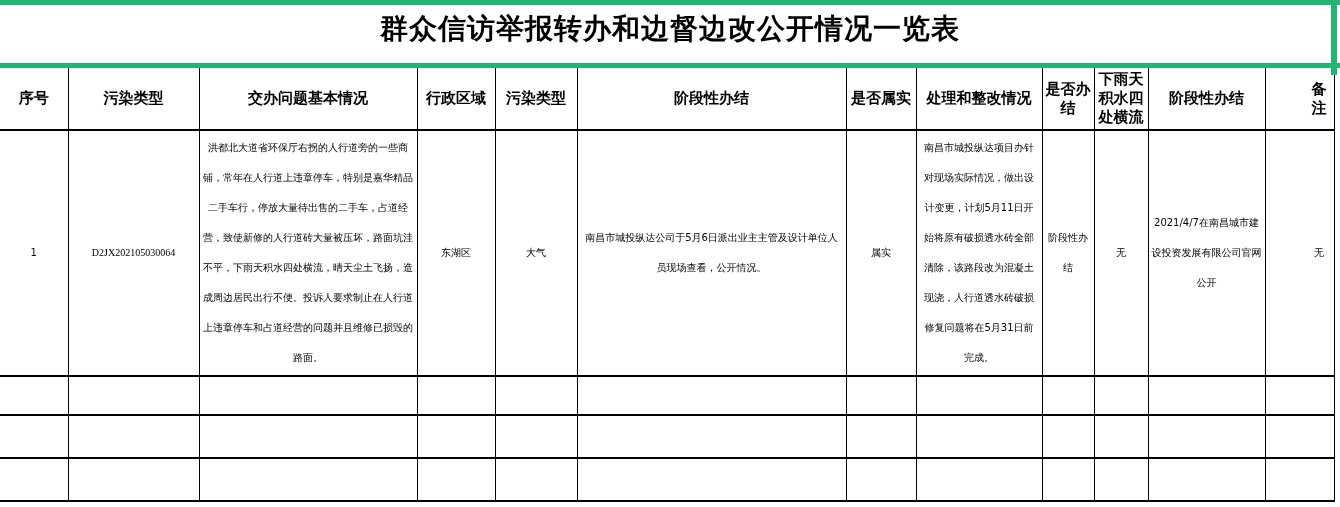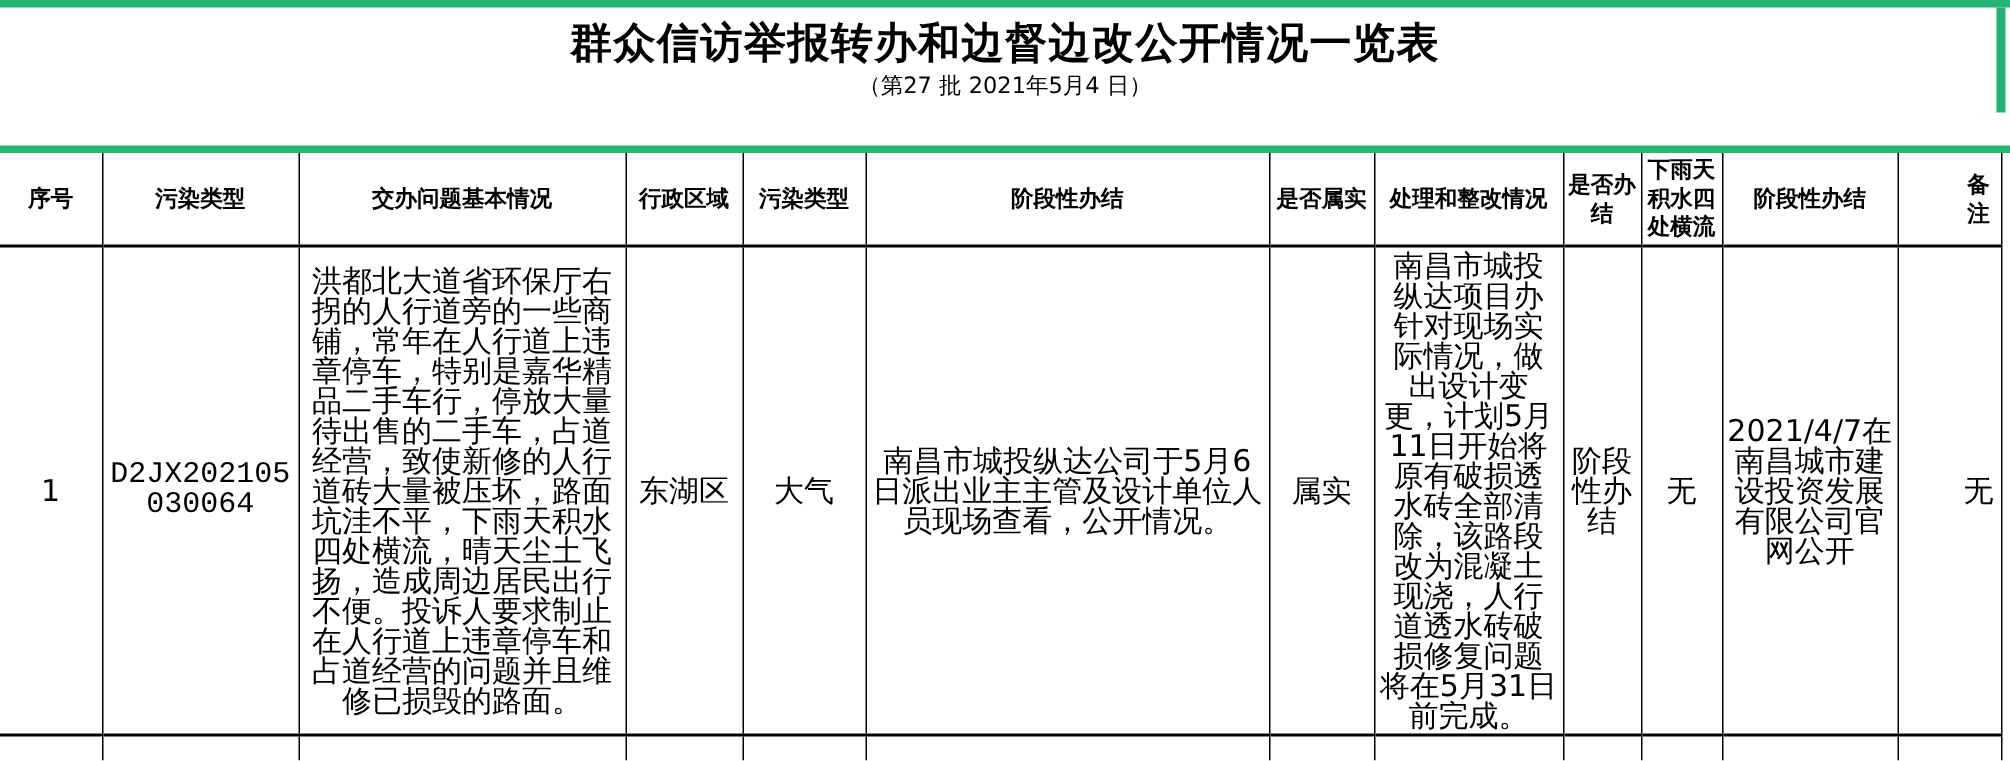--- a/index.html
+++ b/index.html
@@ -13,21 +13,21 @@
     position: relative;
     width: 1340px;
     height: 507px;
     background: #ffffff;
     overflow: hidden;
   }
   
   .title-box {
     position: relative;
     width: 1340px;
-    height: 102px;
+    height: 68px;
     border-top: 5px solid #22b573;
     border-bottom: 5px solid #22b573;
     text-align: center;
   }
   .title-box .green-right {
     position: absolute;
     left: 1331px;
     top: 0;
     width: 6px;
     height: 70px;
@@ -67,36 +67,35 @@
   table.report td:last-child,
   table.report th:last-child { border-right: 1px solid #000; padding-left: 42px; }
 
   thead tr { height: 60px; }
   thead th {
     font-size: 15px;
     font-weight: bold;
     line-height: 19px;
   }
   tr.data-row { height: 238px; }
-  tr.data-row td { font-size: 20px; line-height: 20px; }
+  tr.data-row td { font-size: 10px; line-height: 30px; }
   tr.empty-row-1 { height: 39px; }
   tr.empty-row-2 { height: 43px; }
   tr.empty-row-3 { height: 43px; }
 
-  td.c-code { font-family: Liberation Mono, monospace; font-size: 14px; letter-spacing: 0px; }
+  td.c-code { font-family: Liberation Serif, serif; font-size: 14px; letter-spacing: 0px; }
   td.c-long { padding: 2px 4px; }
 </style>
 </head>
 <body>
 
 <div class="page">
 
   <div class="title-box">
     <div class="title">群众信访举报转办和边督边改公开情况一览表</div>
-    <div class="subtitle">（第27 批 2021年5月4 日）</div>
     <div class="green-right"></div>
   </div>
 
   <table class="report">
     <colgroup>
       <col style="width:68px">
         <col style="width:131px">
         <col style="width:218px">
       <col style="width:78px">
         <col style="width:82px">

